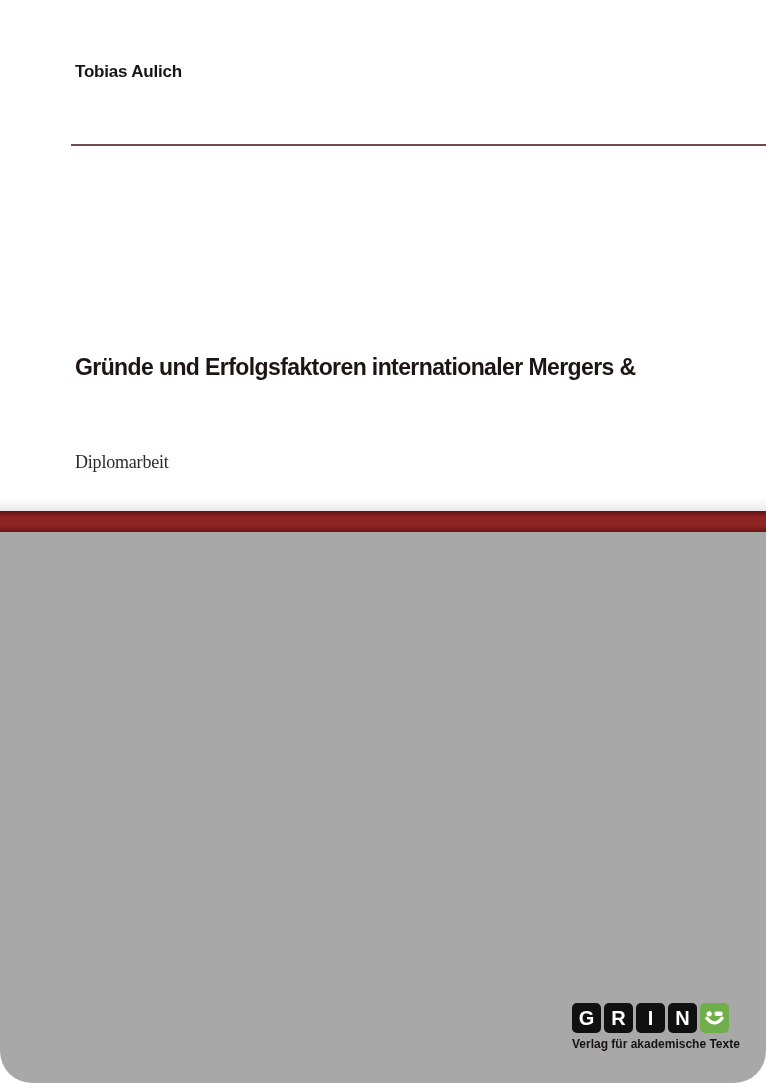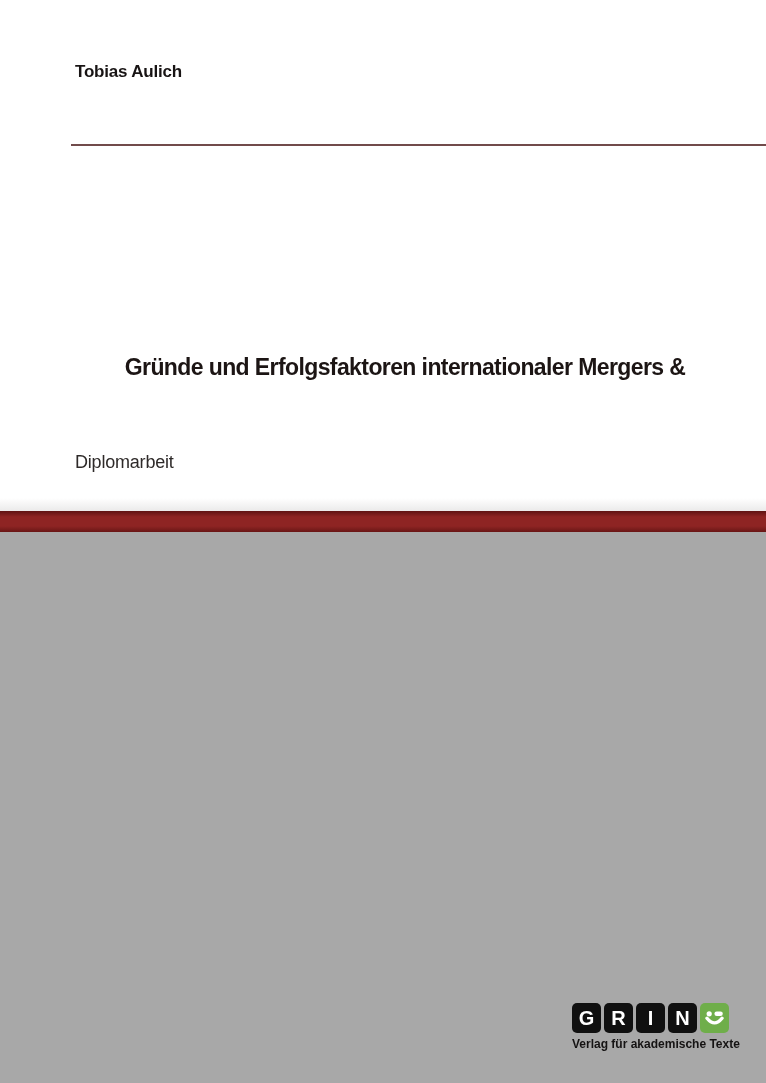--- a/index.html
+++ b/index.html
@@ -7,20 +7,21 @@
     padding: 0;
     background: #ffffff;
     font-family: "Liberation Sans", sans-serif;
   }
   .page {
     position: relative;
     width: 766px;
     height: 1083px;
     background: #ffffff;
     overflow: hidden;
+    border-radius: 32px;
   }
   .author {
     position: absolute;
     left: 75px;
     top: 62px;
     font-size: 17px;
     font-weight: bold;
     color: #181414;
     letter-spacing: -0.2px;
   }
@@ -35,30 +36,30 @@
   .title {
     position: absolute;
     left: 75px;
     top: 354px;
     width: 660px;
     font-size: 23px;
     font-weight: bold;
     color: #1c1514;
     letter-spacing: -0.6px;
     line-height: 27.5px;
-    text-align: center;
   }
   .subtitle {
     position: absolute;
     left: 75px;
     top: 452px;
     font-size: 18px;
     font-weight: normal;
     color: #2e2a29;
     letter-spacing: -0.2px;
+    font-family: Liberation Serif, serif;
   }
   .pre-bar-fade {
     position: absolute;
     left: 0;
     top: 498px;
     width: 100%;
     height: 13px;
     background: linear-gradient(#ffffff, #ebeaea);
   }
   .red-bar {

